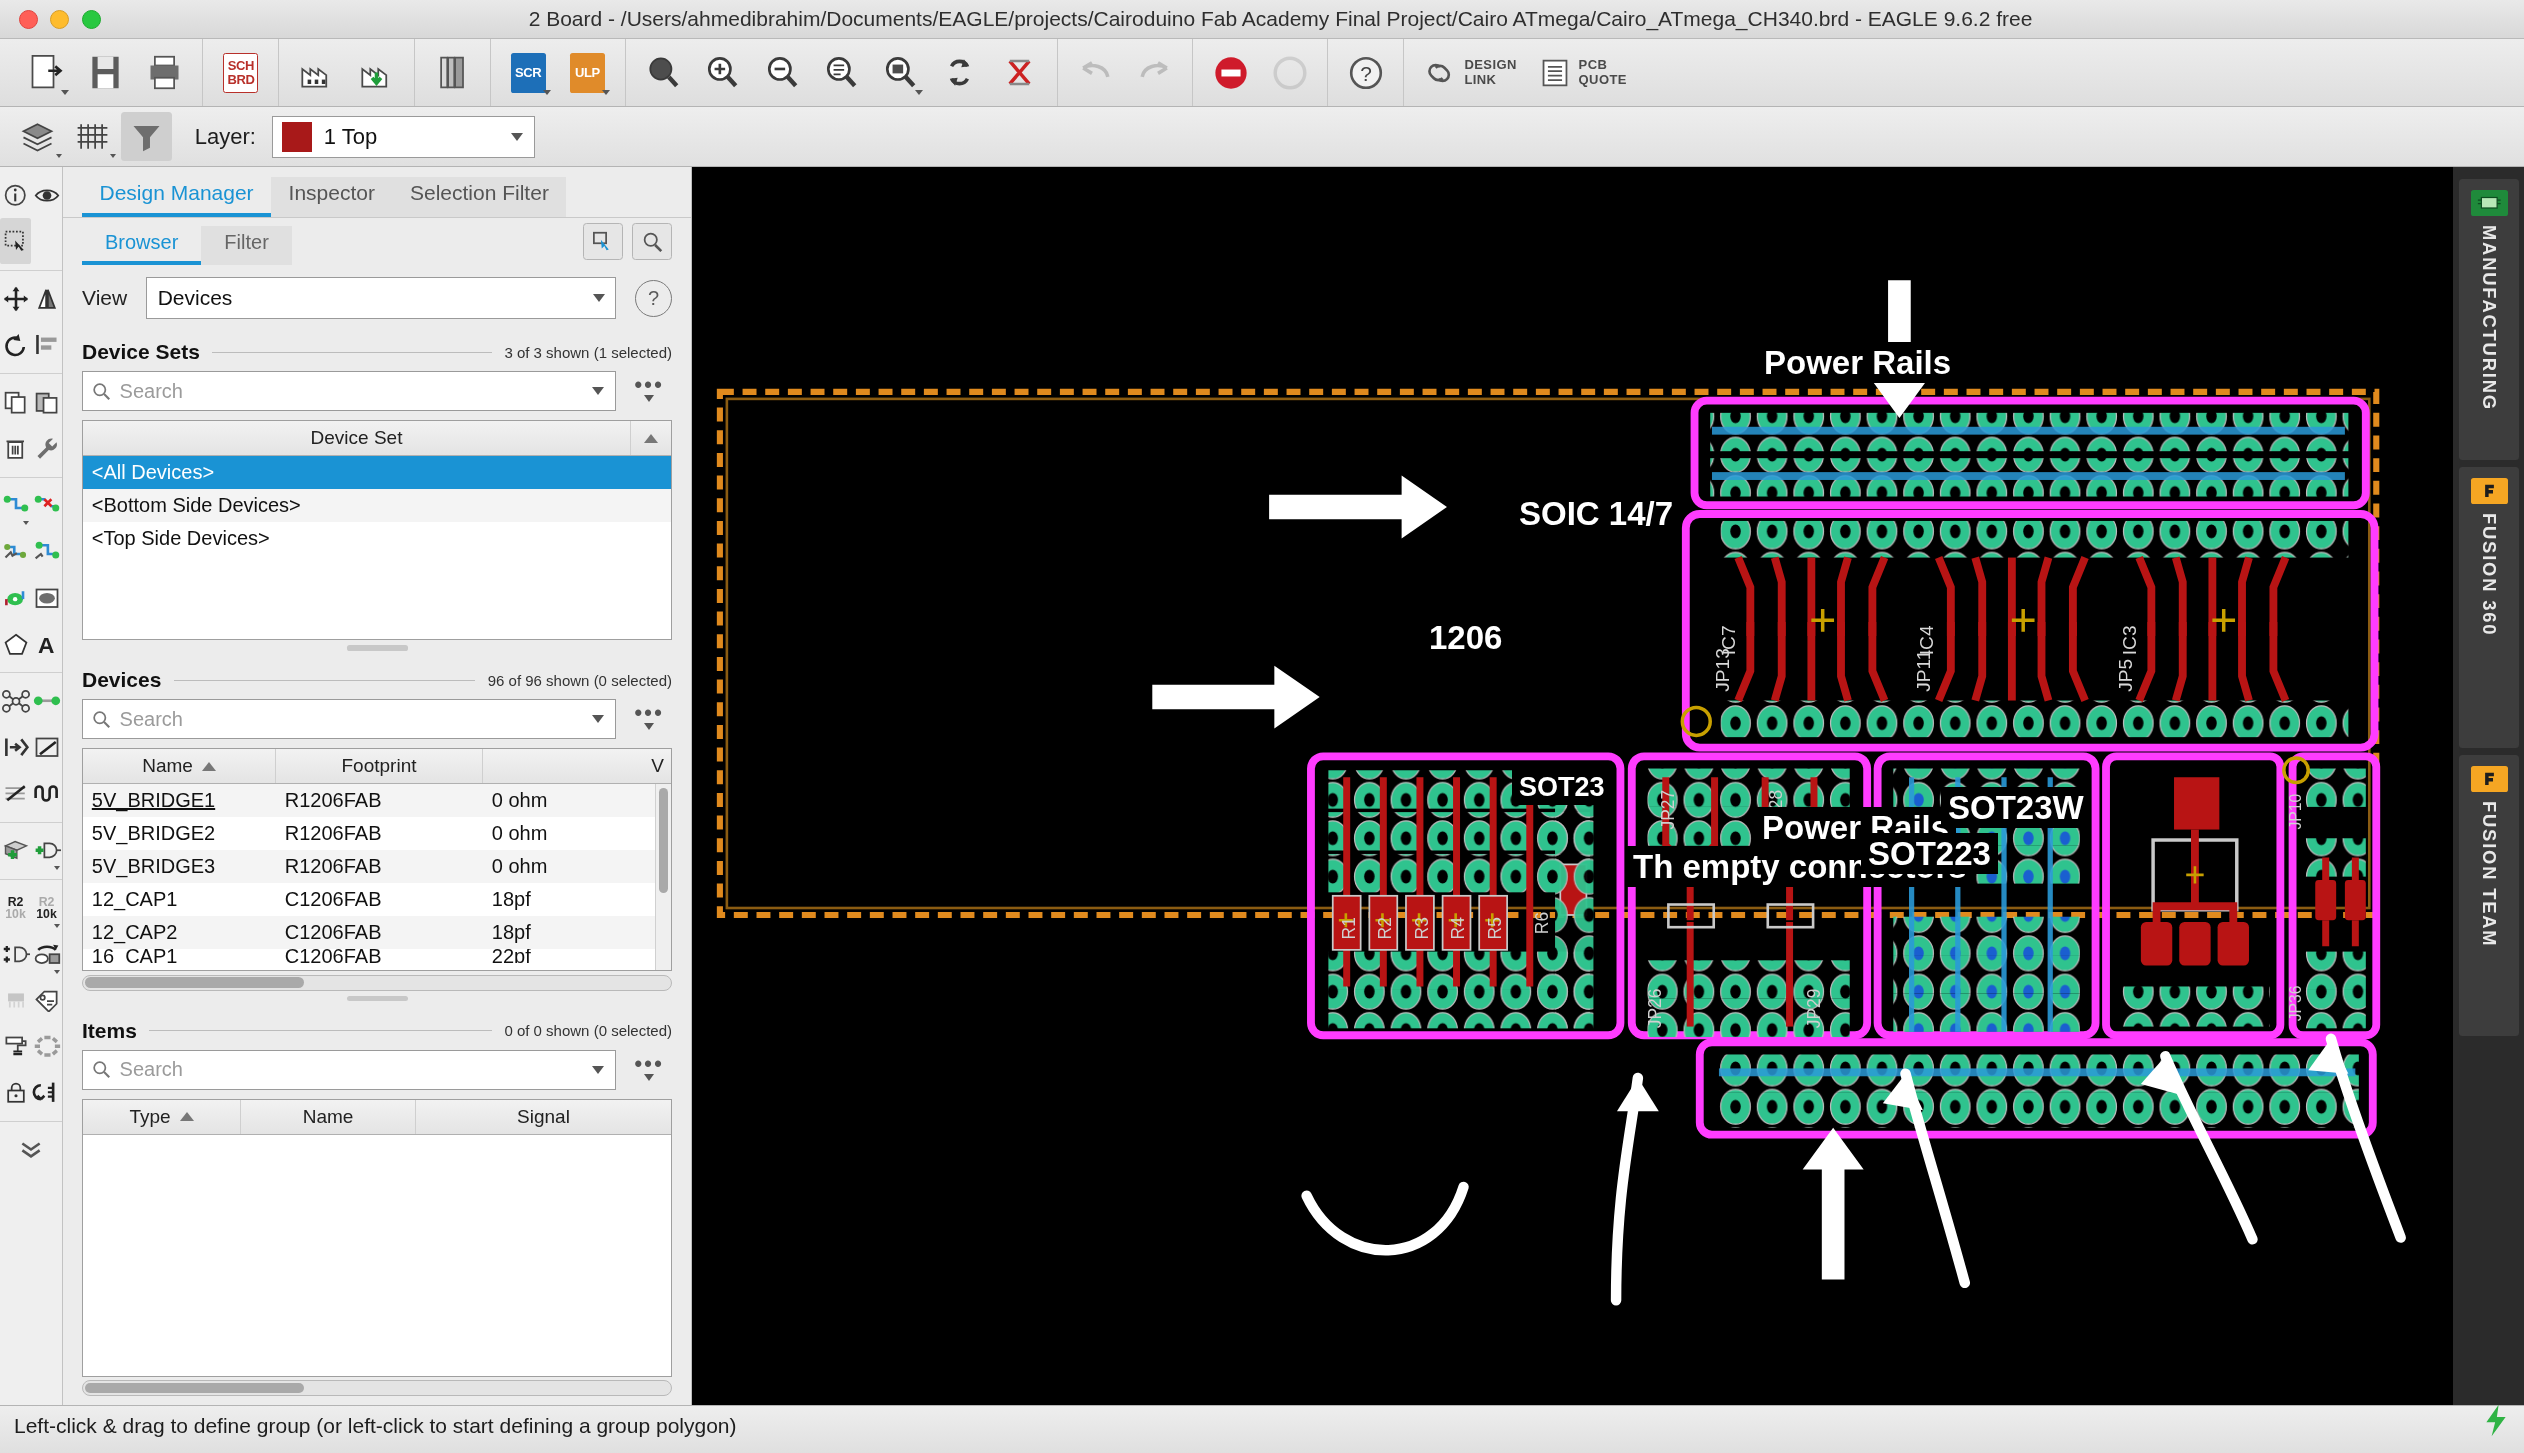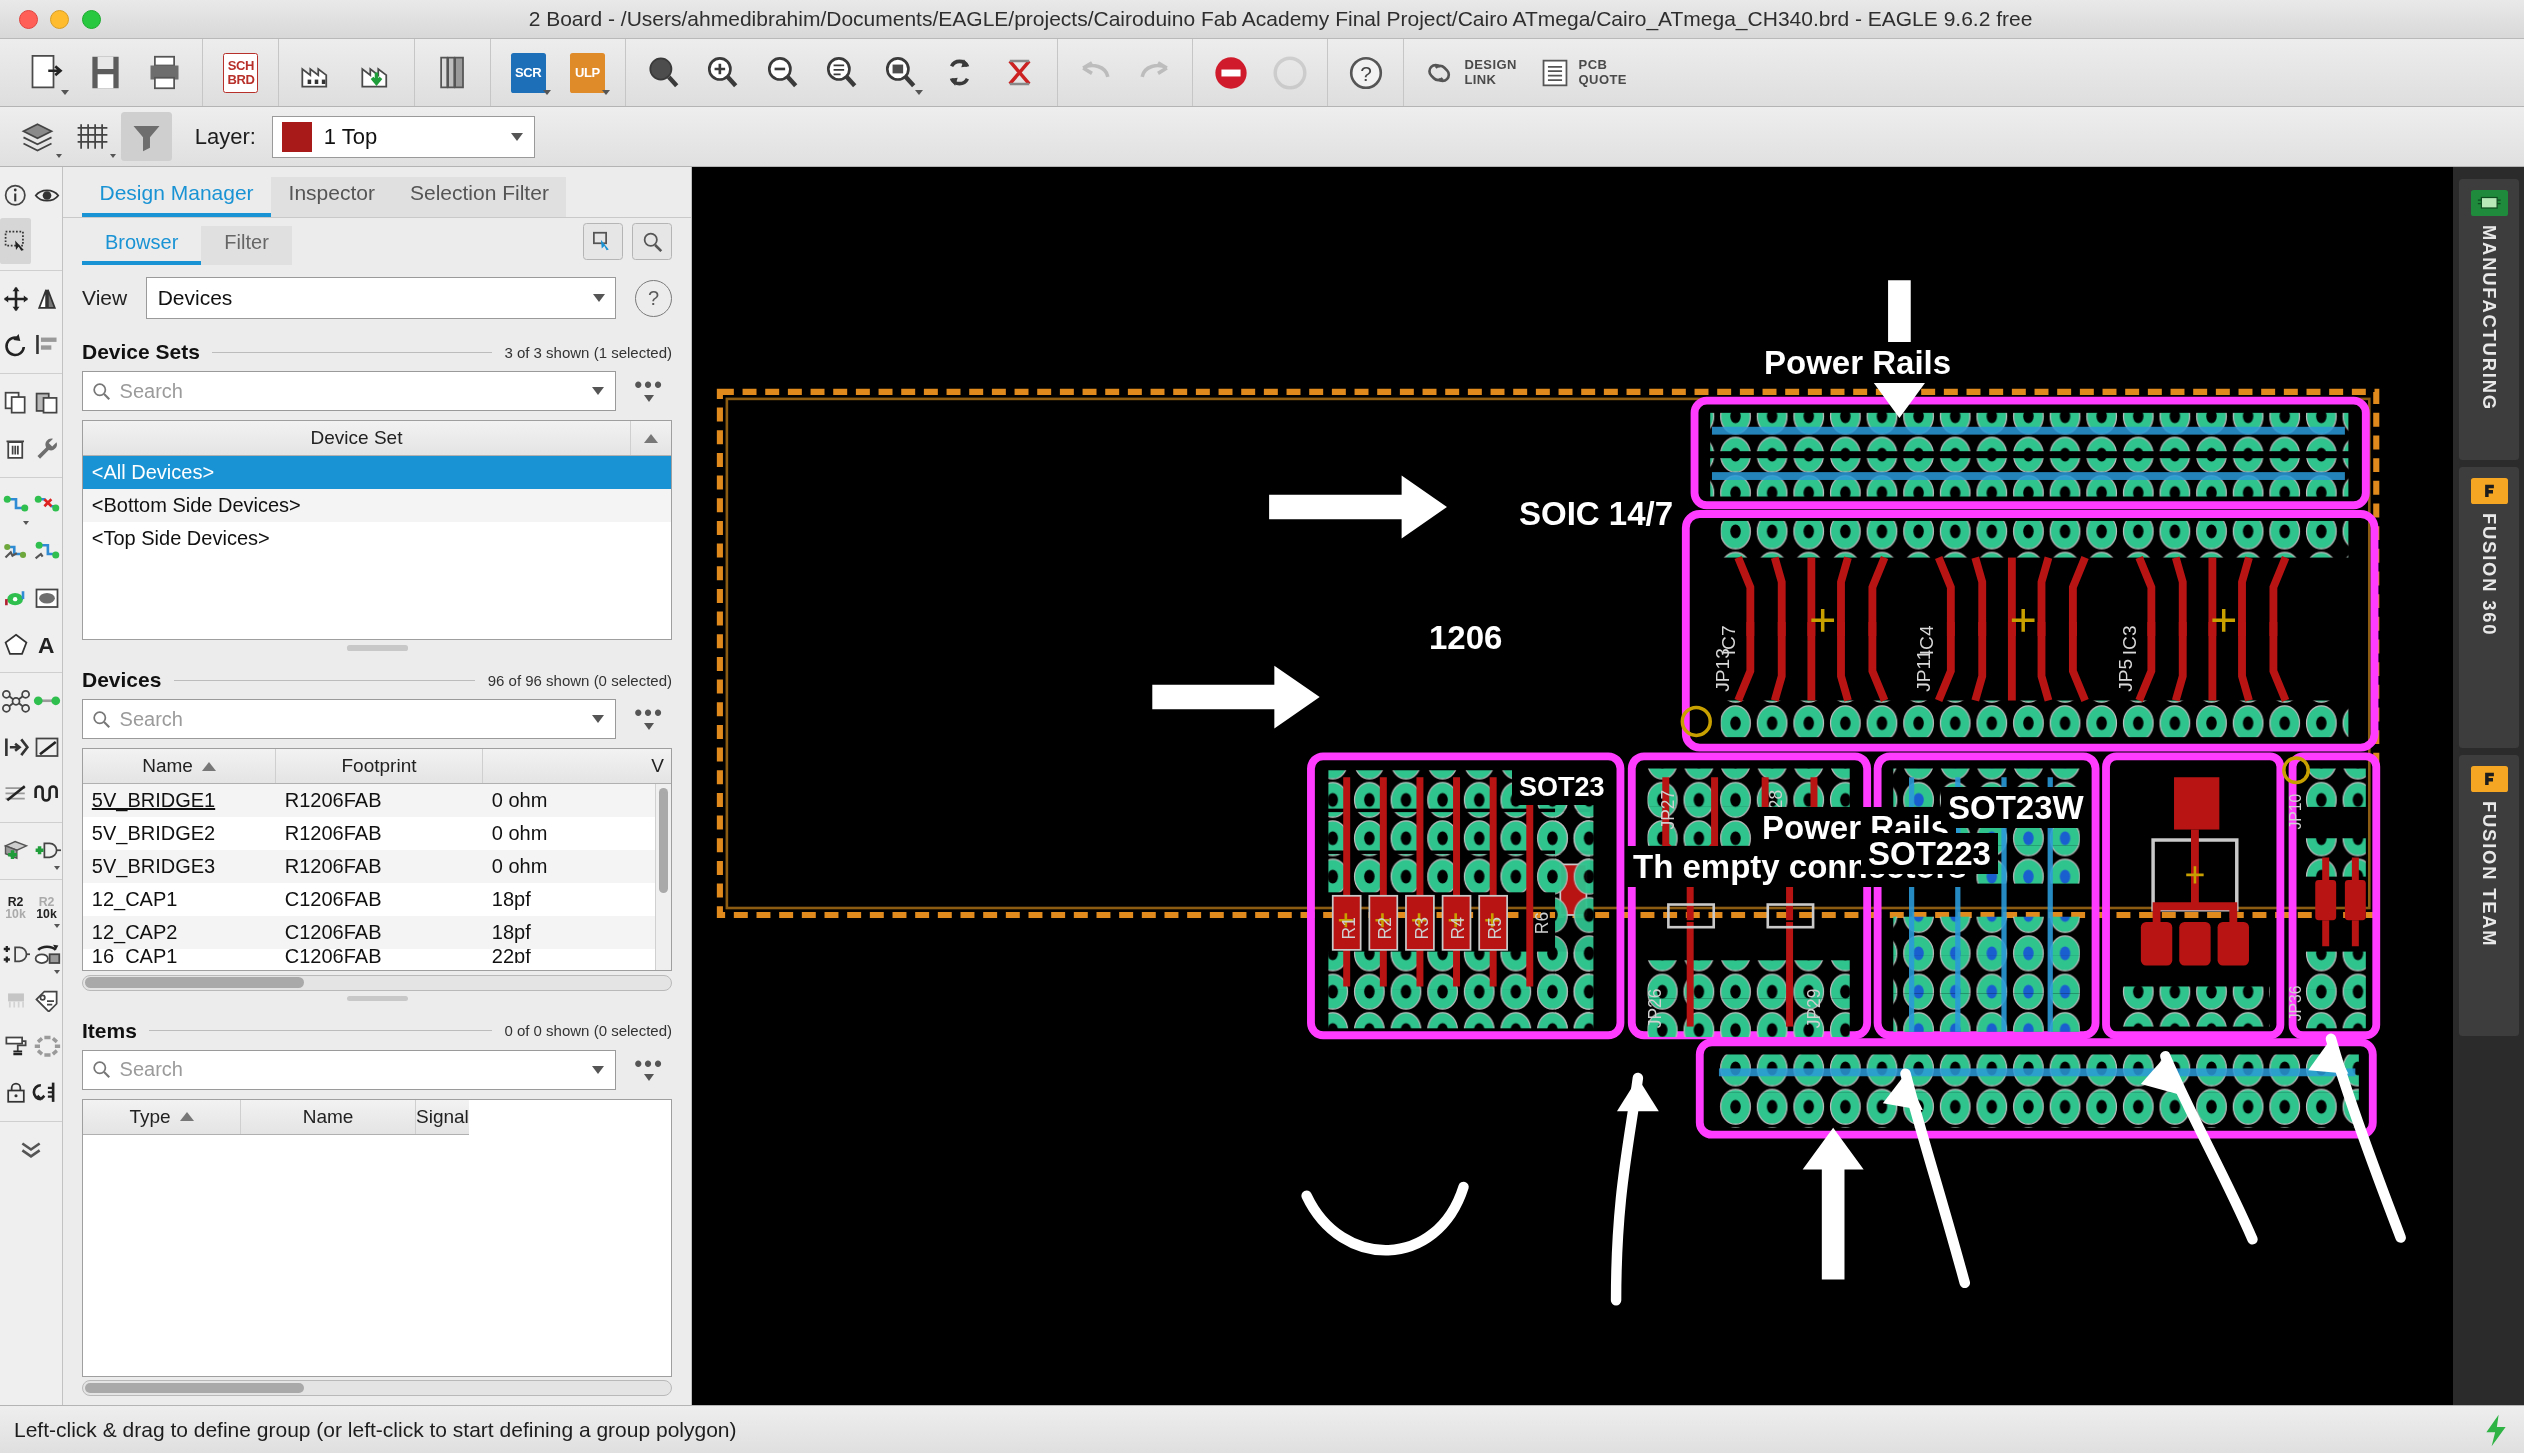--- a/index.html
+++ b/index.html
@@ -202,23 +202,23 @@
            padding-top: 12.3px; gap: 7px; }
   .rtab { width: 60px; height: 281px; background: #3d3d3d; border-radius: 3.5px;
           display: flex; flex-direction: column; align-items: center;
           padding-top: 10.5px; gap: 8.8px; }
   .rtab-text { writing-mode: vertical-rl; font-size: 18.4px; color: #e8e8e8;
                letter-spacing: 1.8px; font-weight: bold; }
   .rtab-ico { width: 37px; height: 26px; border-radius: 2.6px;
               display: flex; align-items: center; justify-content: center; }
 
   
-  .statusbar { height: 49px; flex: 0 0 49px; display: flex; align-items: center;
+  .statusbar { height: 49px; flex: 0 0 49px; display: flex; align-items: flex-end;
                background: linear-gradient(#eeeeee,#dfdfdf);
-               border-top: 0.9px solid #b4b4b4; padding: 8px 14px; }
+               border-top: 0.9px solid #b4b4b4; padding: 16px 14px; }
   .status-text { font-size: 21px; color: #1d1d1d; }
   .status-right { margin-left: auto; display: flex; align-items: center; }
 
   
   .pcb-svg { position: absolute; inset: 0; }
   .ann { position: absolute; background: #000; color: #fff;
          font-weight: bold; font-family: "Liberation Sans", sans-serif;
          white-space: nowrap; padding: 2.6px 7px; line-height: 1.1; }
 </style>
 </head>
@@ -933,21 +933,21 @@
                 <path d="M14 14 l6 6" stroke="#777" stroke-width="2.5"></path>
               </svg>
             <input placeholder="Search" style="">
             <span class="sel-caret"></span>
           </div>
           <div class="dots">
             <span class="d3">•••</span>
             <span style="width:0;height:0;border-left:5.3px solid transparent;border-right:5.3px solid transparent;border-top:7px solid #555;"></span>
           </div>
         </div>
-        <div class="tbl" style="flex:1;display:flex;flex-direction:row;min-height:0;">
+        <div class="tbl" style="flex:1;display:flex;flex-direction:column;min-height:0;">
           <div class="tbl-head">
             <div class="th" style="width:158px;">
               <span>Type</span>
               <span class="sort-up"></span>
             </div>
             <div class="th" style="width:175px;">
               <span>Name</span>
             </div>
             <div class="th" style="flex:1;">
               <span>Signal</span>

